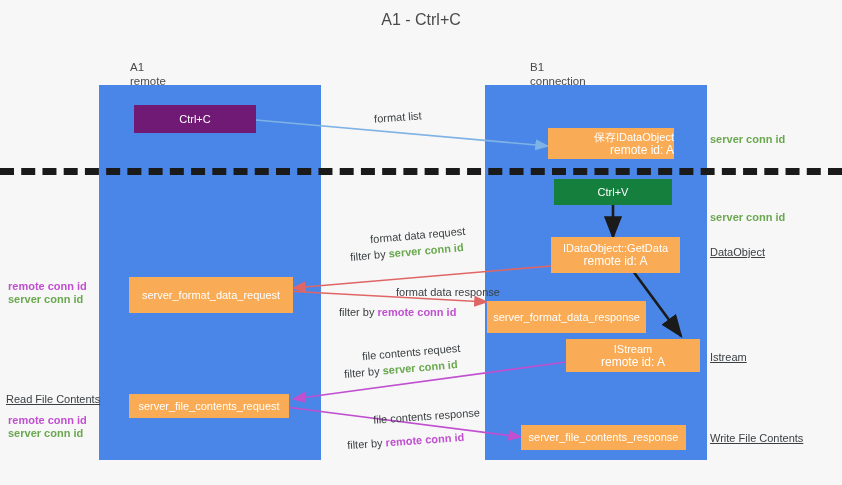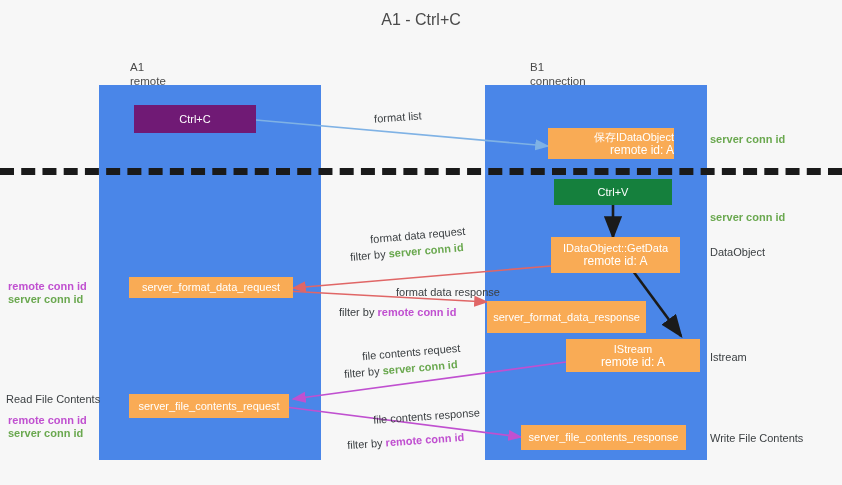--- a/index.html
+++ b/index.html
@@ -45,21 +45,21 @@
   .node.green2{background:#15803d;}
   .node.orange{background:#f9ab55;}
   .node .l2{font-size:12px;}
 
   
   .side-label{
     position:absolute;font-size:11px;line-height:14px;
   }
   .green-txt{color:#6aa84f;font-weight:bold;}
   .purple-txt{color:#c050d0;font-weight:bold;}
-  .dark-txt{color:#3c4043;}
+  .dark-txt{color:#3c4043;text-decoration:underline;}
 
   
   .edge-label{
     position:absolute;font-size:11px;line-height:14px;color:#3c4043;
     white-space:nowrap;
   }
 
   svg.wires{position:absolute;left:0;top:0;width:842px;height:485px;pointer-events:none;}
 </style>
 </head>
@@ -127,21 +127,21 @@
 
   <div class="node green2" style="left:554px;top:179px;width:118px;height:26px;">
     <div>Ctrl+V</div>
   </div>
 
   <div class="node orange" style="left:551px;top:237px;width:129px;height:36px;">
     <div>IDataObject::GetData</div>
     <div class="l2">remote id: A</div>
   </div>
 
-  <div class="node orange" style="left:129px;top:277px;width:164px;height:21px;">
+  <div class="node orange" style="left:129px;top:277px;width:164px;height:36px;">
     <div>server_format_data_request</div>
   </div>
 
   <div class="node orange" style="left:487px;top:301px;width:159px;height:32px;">
     <div>server_format_data_response</div>
   </div>
 
   <div class="node orange" style="left:566px;top:339px;width:134px;height:33px;">
     <div>IStream</div>
     <div class="l2">remote id: A</div>

